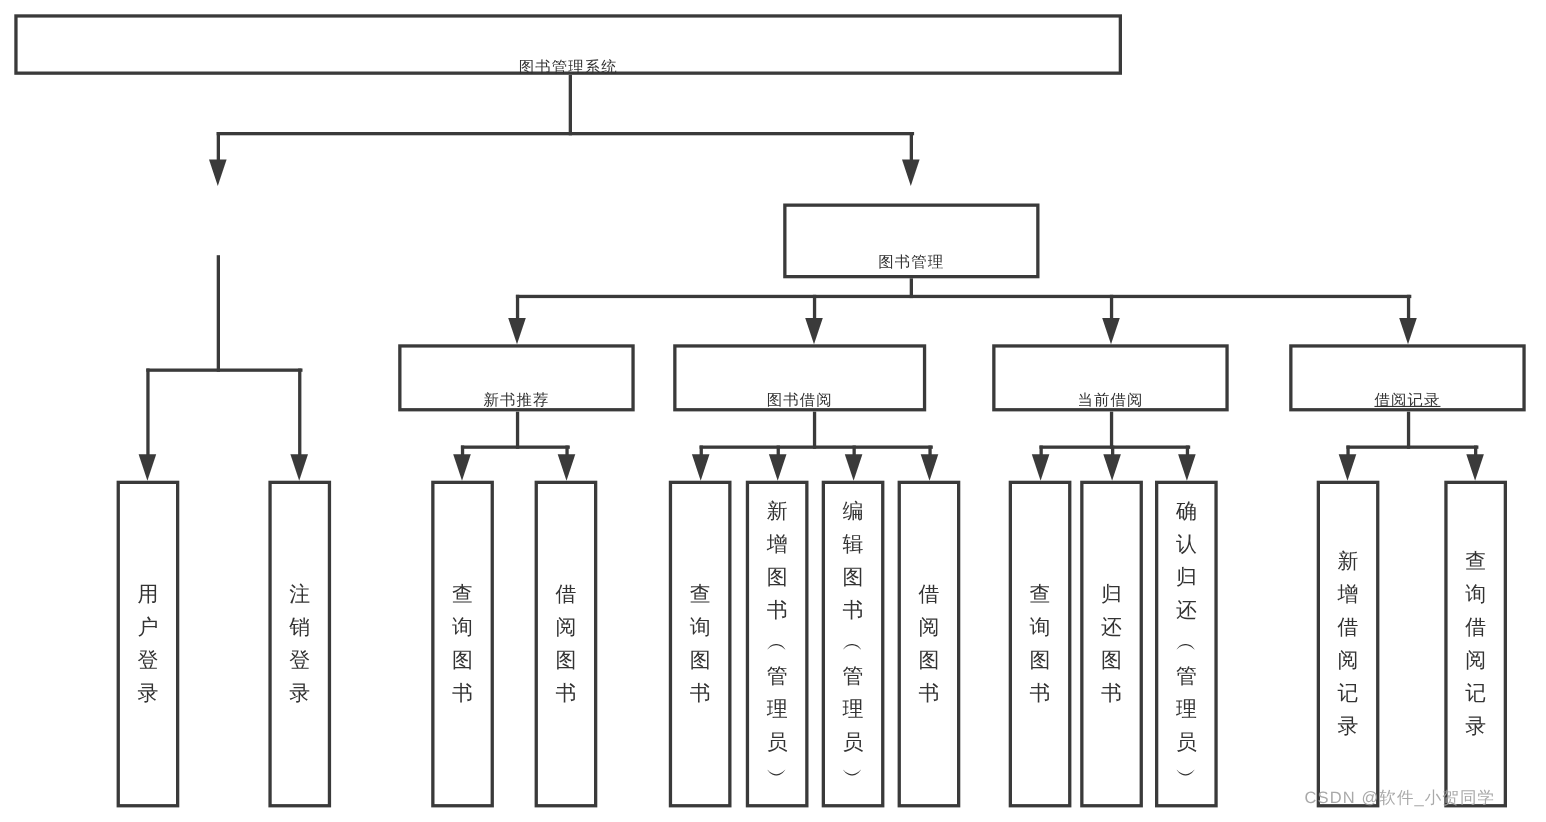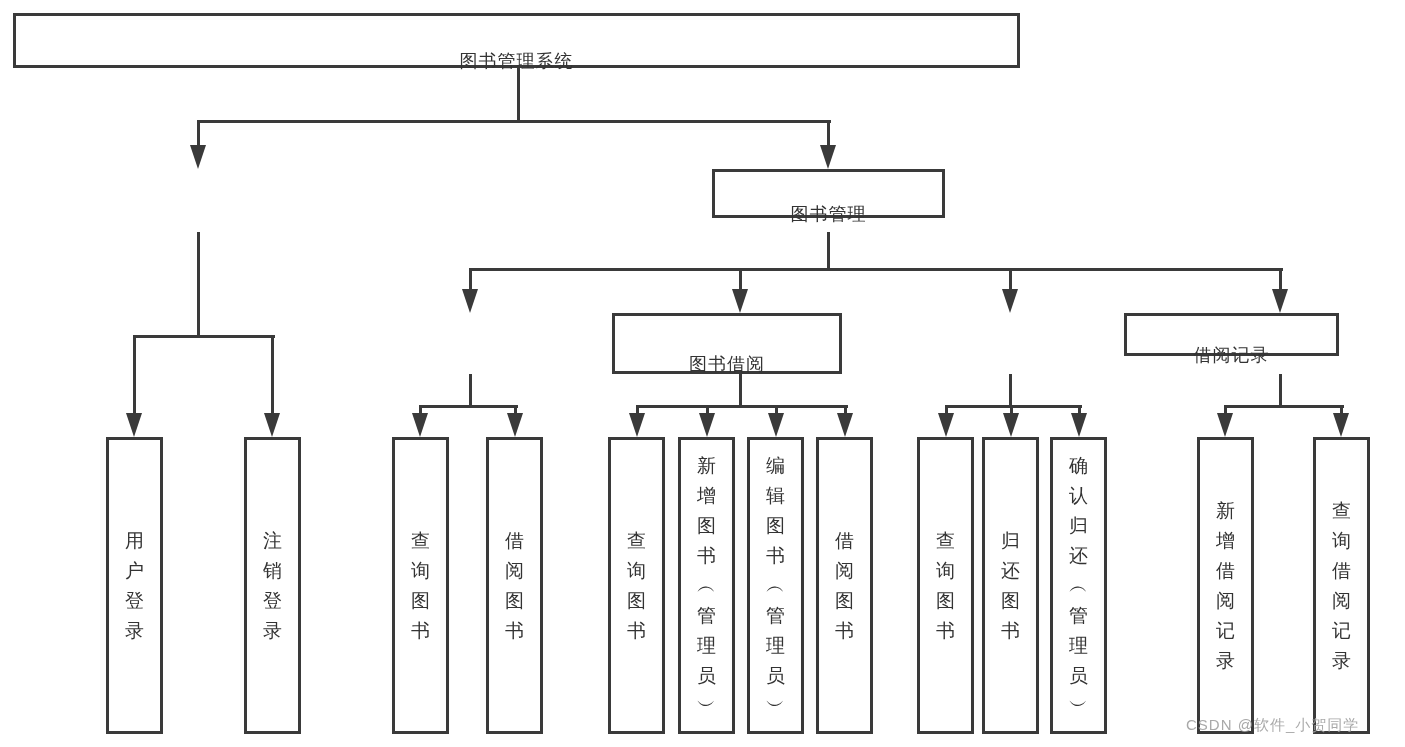--- a/index.html
+++ b/index.html
@@ -15,21 +15,21 @@
     background:#ffffff;
     border:3px solid #3a3a3a;
     box-sizing:border-box;
     display:flex;
     align-items:center;
     justify-content:center;
     color:#333333;
     z-index:2;
   }
   .hlabel{
-    font-size:18px;
+    font-size:14px;
     letter-spacing:1px;
     white-space:nowrap;
     margin-top:40px;
   }
   .vbox{flex-direction:column;}
   .vlabel{display:flex;flex-direction:column;align-items:center;}
   .vlabel .ch{
     display:block;
     height:30px;line-height:30px;
     font-size:19px;
@@ -62,21 +62,21 @@
     <span class="hlabel">图书管理系统</span>
   </div>
 
   <div class="line" style="left:517px;top:68px;width:3px;height:55px;"></div>
   <div class="line" style="left:197px;top:120px;width:634px;height:3px;"></div>
   <div class="line" style="left:197px;top:120px;width:3px;height:27px;"></div>
   <div class="arrow" style="left:190px;top:145px;"></div>
   <div class="line" style="left:827px;top:120px;width:3px;height:27px;"></div>
   <div class="arrow" style="left:820px;top:145px;"></div>
 
-  <div class="box" style="left:712px;top:169px;width:233px;height:49px;">
+  <div class="box" style="left:712px;top:185px;width:233px;height:68px;">
     <span class="hlabel">图书管理</span>
   </div>
 
   <div class="line" style="left:197px;top:232px;width:3px;height:106px;"></div>
   <div class="line" style="left:133px;top:335px;width:142px;height:3px;"></div>
   <div class="line" style="left:133px;top:335px;width:3px;height:80px;"></div>
   <div class="arrow" style="left:126px;top:413px;"></div>
   <div class="line" style="left:271px;top:335px;width:3px;height:80px;"></div>
   <div class="arrow" style="left:264px;top:413px;"></div>
 
@@ -84,24 +84,30 @@
   <div class="line" style="left:469px;top:268px;width:814px;height:3px;"></div>
   <div class="line" style="left:469px;top:268px;width:3px;height:24px;"></div>
   <div class="arrow" style="left:462px;top:289px;"></div>
   <div class="line" style="left:739px;top:268px;width:3px;height:24px;"></div>
   <div class="arrow" style="left:732px;top:289px;"></div>
   <div class="line" style="left:1009px;top:268px;width:3px;height:24px;"></div>
   <div class="arrow" style="left:1002px;top:289px;"></div>
   <div class="line" style="left:1279px;top:268px;width:3px;height:24px;"></div>
   <div class="arrow" style="left:1272px;top:289px;"></div>
 
+  <div class="box" style="left:362px;top:313px;width:215px;height:61px;">
+    <span class="hlabel">新书推荐</span>
+  </div>
   <div class="box" style="left:612px;top:313px;width:230px;height:61px;">
     <span class="hlabel">图书借阅</span>
   </div>
-  <div class="box" style="left:1124px;top:313px;width:215px;height:43px;">
+  <div class="box" style="left:902px;top:313px;width:215px;height:61px;">
+    <span class="hlabel">当前借阅</span>
+  </div>
+  <div class="box" style="left:1172px;top:313px;width:215px;height:61px;text-decoration:underline;">
     <span class="hlabel">借阅记录</span>
   </div>
 
   <div class="line" style="left:469px;top:374px;width:3px;height:34px;"></div>
   <div class="line" style="left:419px;top:405px;width:99px;height:3px;"></div>
   <div class="line" style="left:419px;top:405px;width:3px;height:11px;"></div>
   <div class="arrow" style="left:412px;top:413px;"></div>
   <div class="line" style="left:514px;top:405px;width:3px;height:11px;"></div>
   <div class="arrow" style="left:507px;top:413px;"></div>
 

